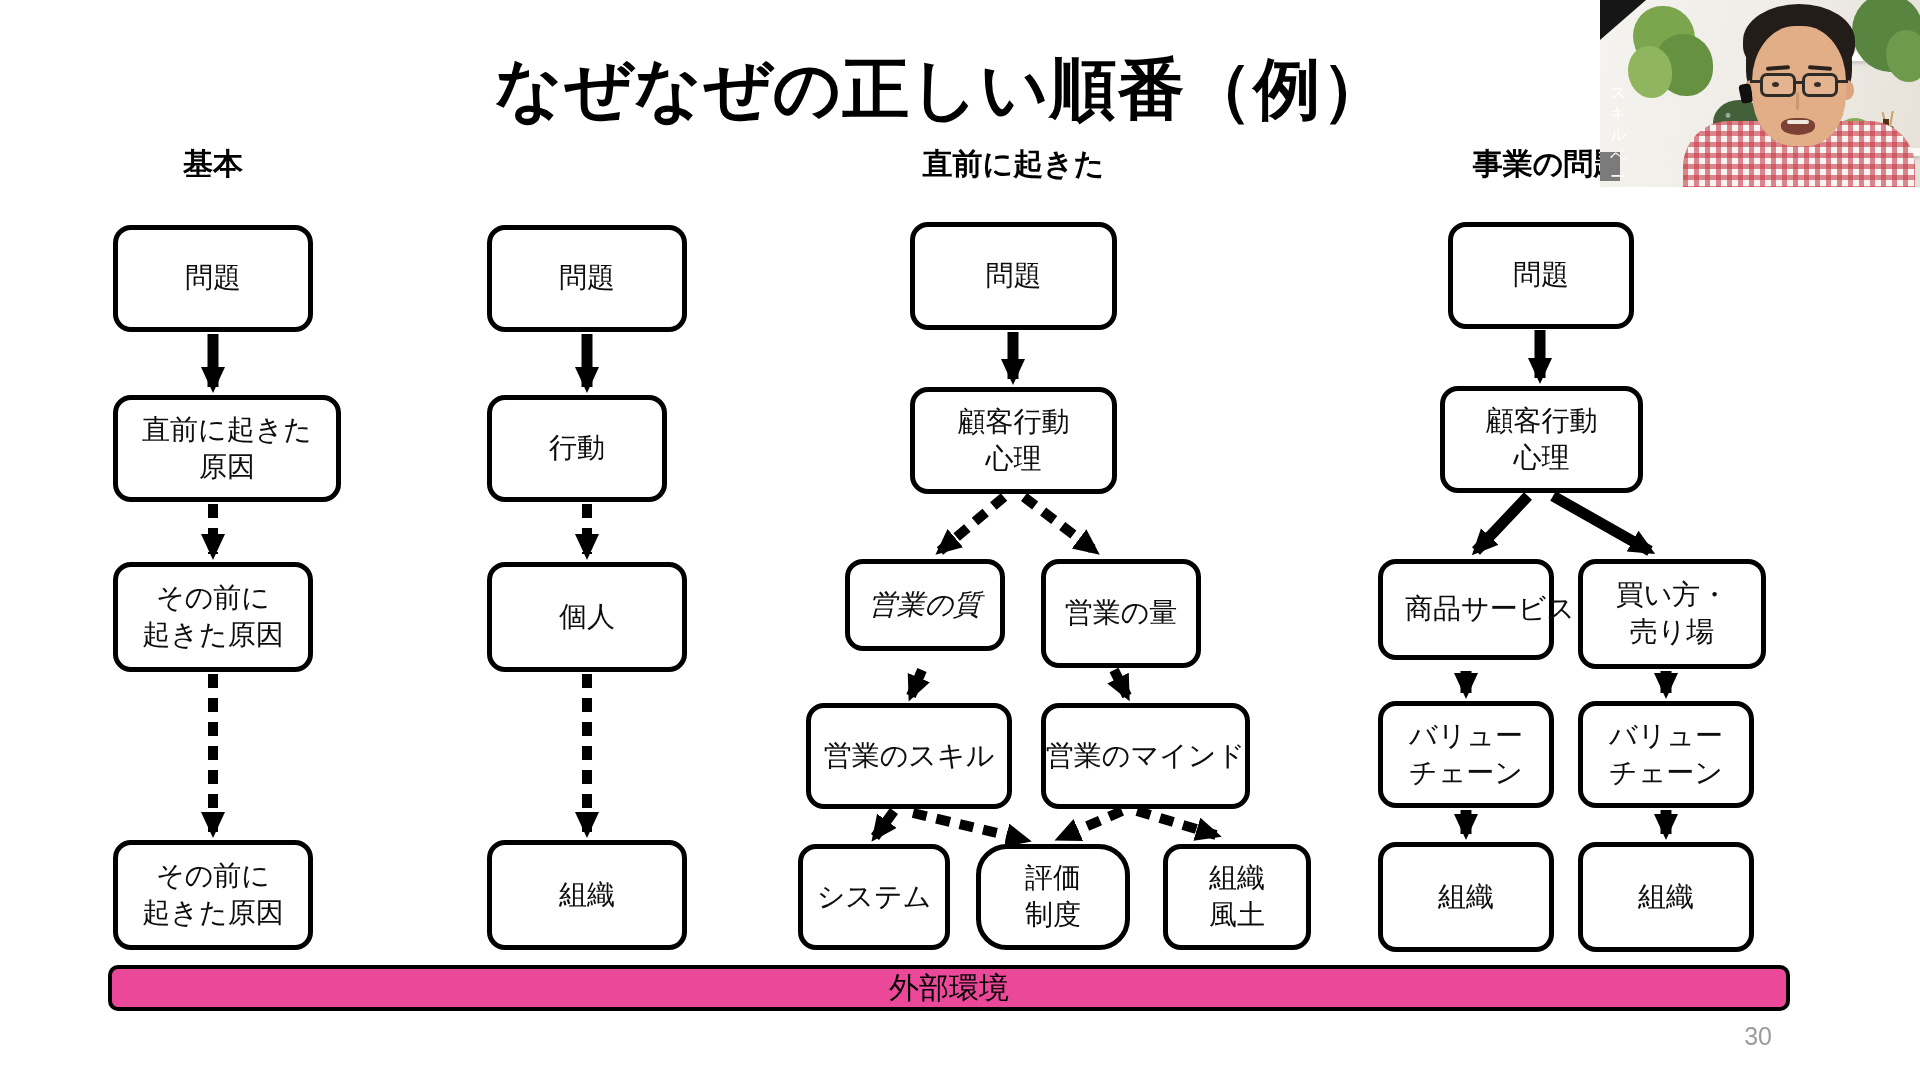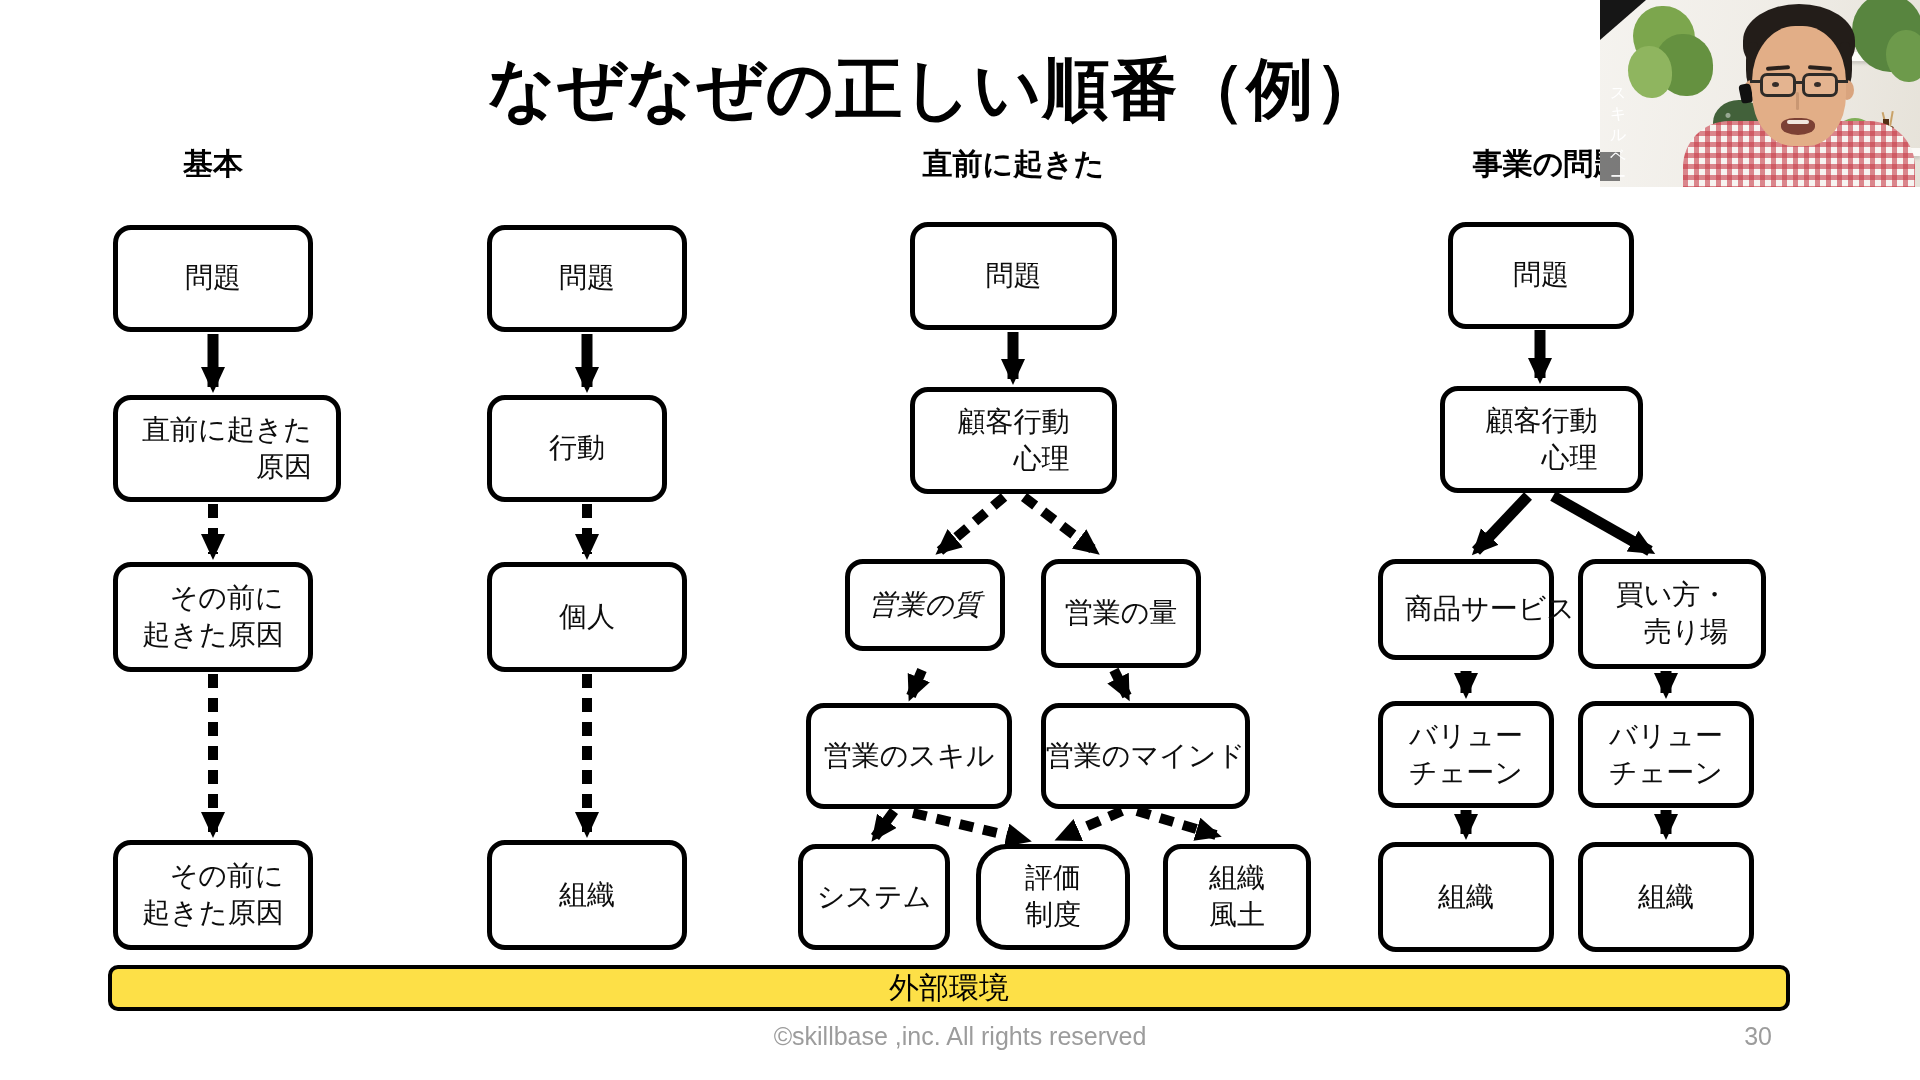--- a/index.html
+++ b/index.html
@@ -1,36 +1,36 @@
 <!DOCTYPE html>
 <html><head>
 <meta charset="utf-8">
 <style>
   html,body{margin:0;padding:0;background:#fff;}
   body{width:1920px;height:1080px;font-family:"Liberation Sans","DejaVu Sans",sans-serif;}
   #slide{position:relative;width:1920px;height:1080px;background:#ffffff;overflow:hidden;}
 
   .title{position:absolute;top:0px;left:0;width:1870px;text-align:center;
-         font-size:67px;font-weight:bold;color:#000;line-height:1.3;letter-spacing:1px;}
+         font-size:67px;font-weight:bold;color:#000;line-height:1.3;letter-spacing:1px;padding-left:7px;}
 
   .col-header{position:absolute;top:147px;text-align:center;font-weight:bold;
               font-size:30px;color:#000;line-height:1.1;}
   .c1{left:113px;width:200px;}
   .c2{left:487px;width:200px;}
   .c3{left:910px;width:207px;}
   .c4{left:1448px;width:200px;}
 
   .node{position:absolute;box-sizing:border-box;border:5px solid #000;border-radius:18px;
         background:#fff;display:flex;align-items:center;justify-content:center;
-        text-align:right;font-size:28px;line-height:1.32;color:#0d0d0d;white-space:pre;}
+        text-align:center;font-size:28px;line-height:1.32;color:#0d0d0d;white-space:pre;}
 
   #arrow-layer{position:absolute;left:0;top:0;width:1920px;height:1080px;pointer-events:none;}
 
   .env-bar{position:absolute;left:108px;top:965px;width:1682px;height:46px;box-sizing:border-box;
-           border:4px solid #000;border-radius:10px;background:#fde047;display:flex;
+           border:4px solid #000;border-radius:10px;background:#ec4899;display:flex;
            align-items:center;justify-content:center;font-size:30px;color:#000;}
 
   .footer-copy{position:absolute;top:1022px;left:0;width:1920px;text-align:center;
                color:#9c9c9c;font-size:25px;}
   .page-num{position:absolute;top:1022px;right:148px;color:#9c9c9c;font-size:25px;}
 
   
   .webcam{position:absolute;left:1600px;top:0;width:320px;height:187px;overflow:hidden;
           background:linear-gradient(100deg,#f5f3ef 0%,#efece6 55%,#e6e2d9 100%);}
   .webcam *{position:absolute;}
@@ -172,21 +172,20 @@
       <line x1="1466" y1="671" x2="1466" y2="693" stroke="#000" stroke-width="11" marker-end="url(#ah)"></line>
       <line x1="1666" y1="671" x2="1666" y2="693" stroke="#000" stroke-width="11" marker-end="url(#ah)"></line>
       <line x1="1466" y1="810" x2="1466" y2="834" stroke="#000" stroke-width="11" marker-end="url(#ah)"></line>
       <line x1="1666" y1="810" x2="1666" y2="834" stroke="#000" stroke-width="11" marker-end="url(#ah)"></line>
     </svg>
 
   <div class="env-bar">
     <span>外部環境</span>
   </div>
 
-  <div class="footer-copy">©skillbase ,inc. All rights reserved</div>
   <div class="page-num">30</div>
 
   <div class="webcam">
     <div class="wedge"></div>
     <div class="shelf-a"></div>
     <div class="blob pl1"></div>
     <div class="blob pl2"></div>
     <div class="blob pl3"></div>
     <div class="pl-begonia"></div>
     <div class="blob pl-monstera1"></div>

